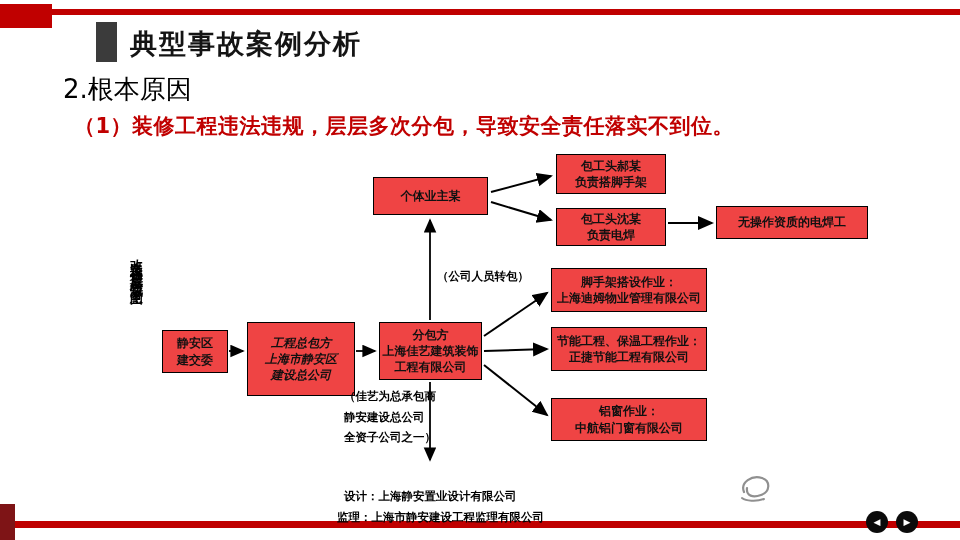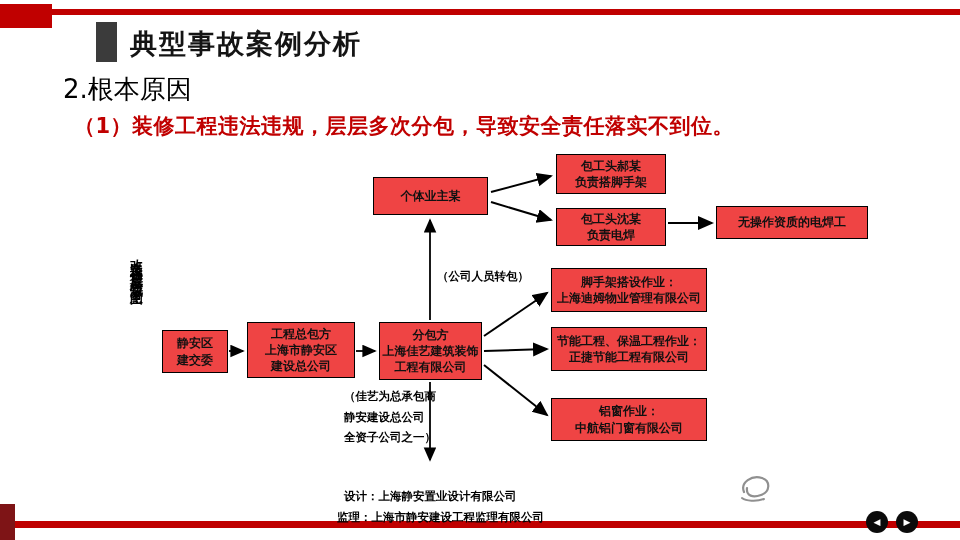--- a/index.html
+++ b/index.html
@@ -71,21 +71,21 @@
   </svg>
 
   <div class="abs dbox" style="left:373px;top:177px;width:115px;height:38px;">个体业主某</div>
   <div class="abs dbox" style="left:556px;top:154px;width:110px;height:40px;">包工头郝某
 负责搭脚手架</div>
   <div class="abs dbox" style="left:556px;top:208px;width:110px;height:38px;">包工头沈某
 负责电焊</div>
   <div class="abs dbox" style="left:716px;top:206px;width:152px;height:33px;">无操作资质的电焊工</div>
   <div class="abs dbox" style="left:162px;top:330px;width:66px;height:43px;">静安区
 建交委</div>
-  <div class="abs dbox" style="left:247px;top:322px;width:108px;height:56px;">工程总包方
+  <div class="abs dbox" style="left:247px;top:322px;width:108px;height:74px;font-style:italic;">工程总包方
 上海市静安区
 建设总公司</div>
   <div class="abs dbox" style="left:379px;top:322px;width:103px;height:58px;">分包方
 上海佳艺建筑装饰
 工程有限公司</div>
   <div class="abs dbox" style="left:551px;top:268px;width:156px;height:44px;">脚手架搭设作业：
 上海迪姆物业管理有限公司</div>
   <div class="abs dbox" style="left:551px;top:327px;width:156px;height:44px;">节能工程、保温工程作业：
 正捷节能工程有限公司</div>
   <div class="abs dbox" style="left:551px;top:398px;width:156px;height:43px;">铝窗作业：

